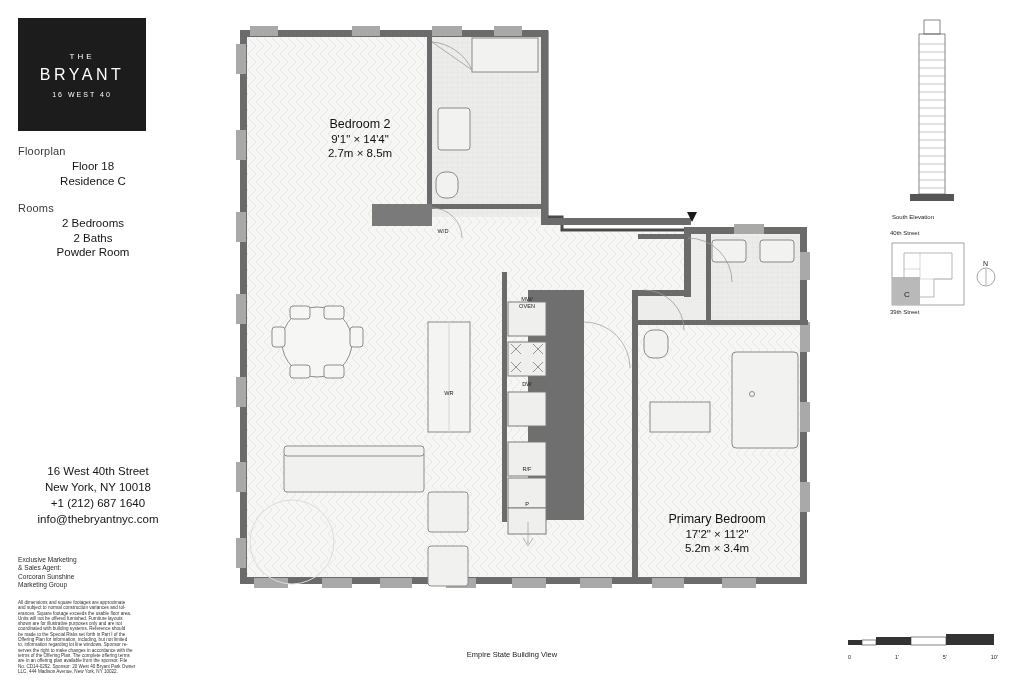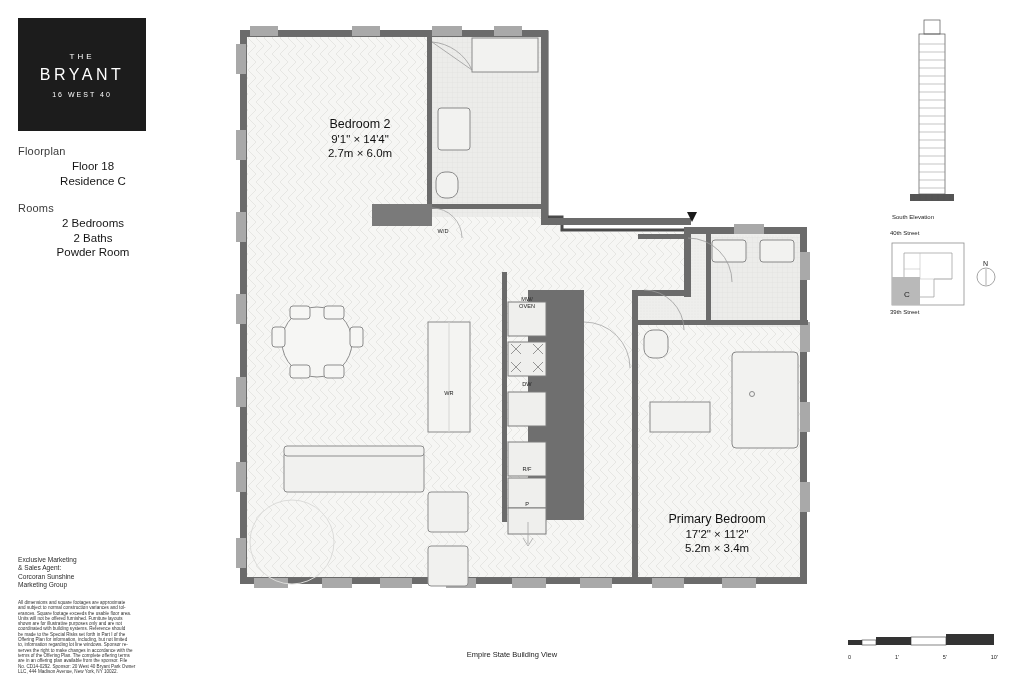--- a/index.html
+++ b/index.html
@@ -83,20 +83,26 @@
   </div>
 
   <div class="meta-block">
     <div class="meta-label">Rooms</div>
     <div class="meta-line">2 Bedrooms</div>
     <div class="meta-line">2 Baths</div>
     <div class="meta-line">Powder Room</div>
   </div>
 
 
+  <div id="contact">
+    <div class="meta-line">16 West 40th Street</div>
+    <div class="meta-line">New York, NY 10018</div>
+    <div class="meta-line">+1 (212) 687 1640</div>
+    <div class="meta-line">info@thebryantnyc.com</div>
+  </div>
 
   <div id="agent">
     <div class="agent-line">Exclusive Marketing</div>
     <div class="agent-line">&amp; Sales Agent:</div>
     <div class="agent-line">Corcoran Sunshine</div>
     <div class="agent-line">Marketing Group</div>
   </div>
 
   <div id="disclaimer">
     <div class="disc-line">All dimensions and square footages are approximate</div>
@@ -289,21 +295,21 @@
 
     <g fill="#1a1a1a">
       <path d="M455 190 l10 0 l-5 10 z"></path>
     </g>
   </svg>
 
   
   <div class="lbl" style="left:28px; top:55px; width:200px;">
     <div class="nm">Bedroom 2</div>
     <div>9'1" × 14'4"</div>
-    <div>2.7m × 6.0m</div>
+    <div>2.7m × 8.5m</div>
   </div>
 
 
   <div class="lbl" style="left:370px; top:450px; width:230px;">
     <div class="nm">Primary Bedroom</div>
     <div>17'2" × 11'2"</div>
     <div>5.2m × 3.4m</div>
   </div>
 
   

